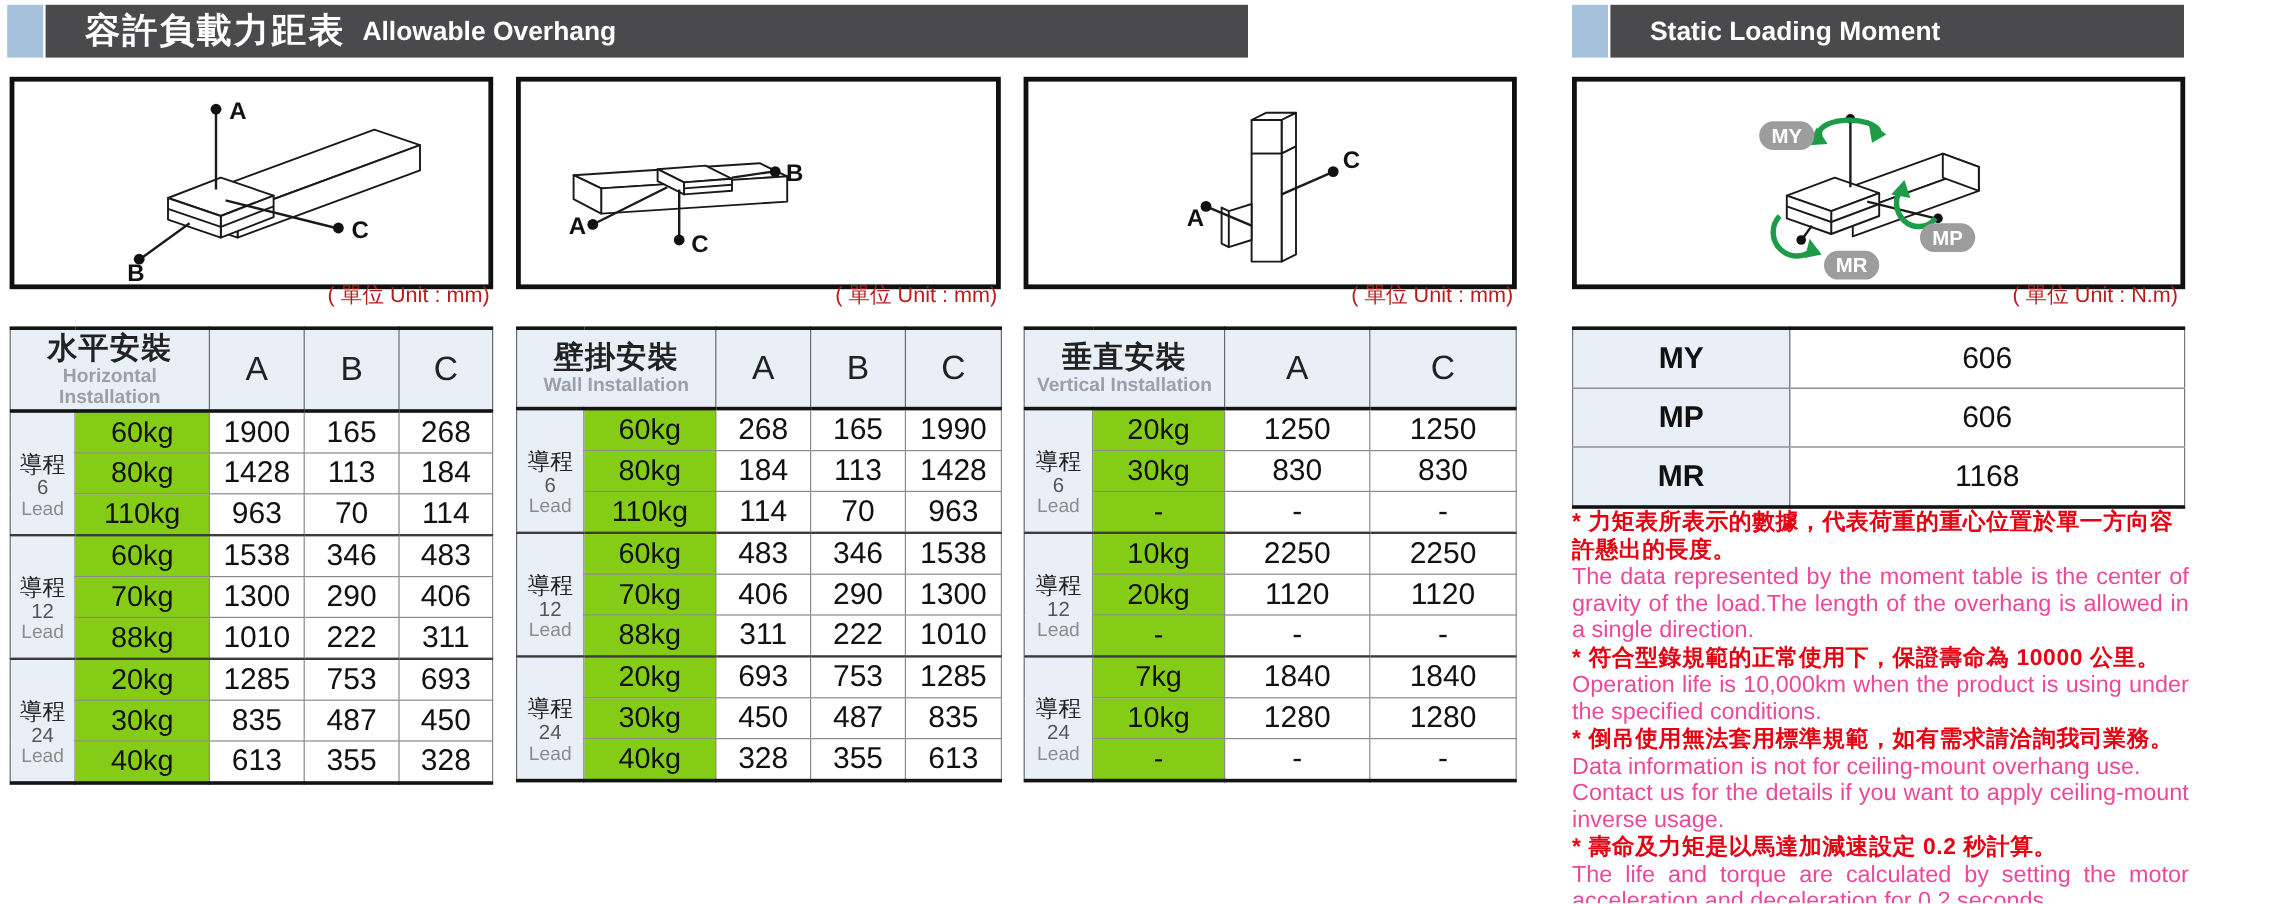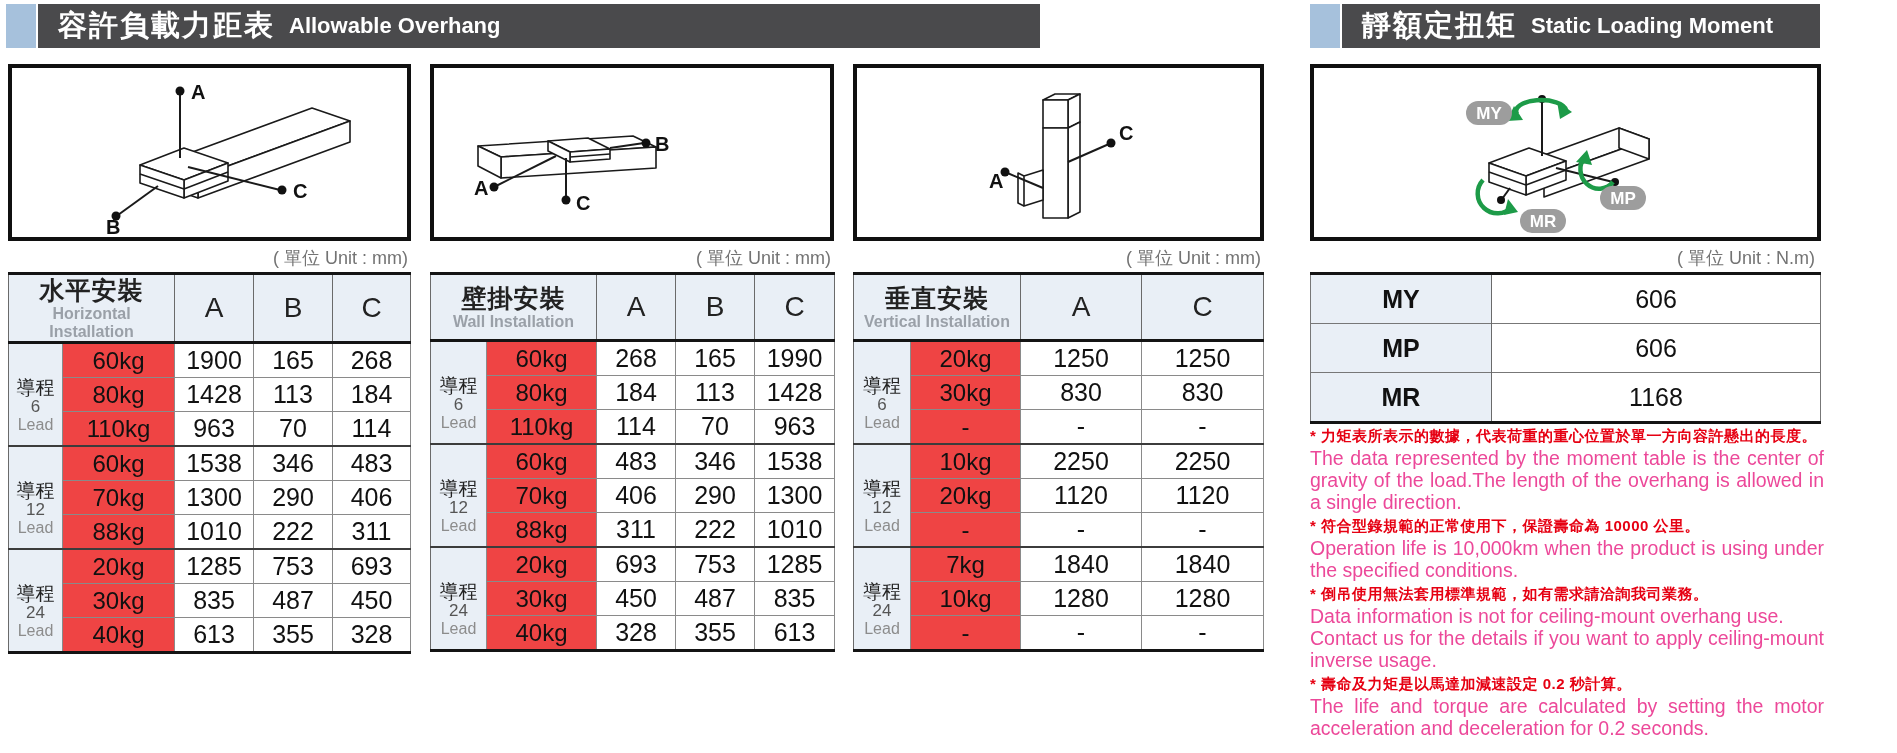--- a/index.html
+++ b/index.html
@@ -2,77 +2,76 @@
 <html><head>
 <meta charset="utf-8">
 <style>
   html,body{margin:0;padding:0;background:#fff;}
   .page{position:relative;width:1897px;height:753px;background:#fff;overflow:hidden;
         font-family:"Liberation Sans","DejaVu Sans",sans-serif;color:#1a1a1a;}
 
   
   .hdr-square{position:absolute;top:4px;width:30px;height:44px;background:#a6c1dc;}
   .hdr-bar{position:absolute;top:4px;height:44px;background:#4a4a4c;color:#fff;
-           display:flex;align-items:center;gap:14px;padding-left:20px;box-sizing:border-box;}
+           display:flex;align-items:center;gap:14px;padding-left:33px;box-sizing:border-box;}
   .hdr-zh{font-size:29px;font-weight:700;letter-spacing:2px;white-space:nowrap;}
   .hdr-en{font-size:22px;font-weight:700;white-space:nowrap;}
 
   
   .dbox{position:absolute;top:64px;height:177px;border:4px solid #101010;background:#fff;box-sizing:border-box;}
   .dsvg{width:100%;height:100%;display:block;}
 
   
-  .unit{position:absolute;top:246px;font-size:18px;color:#737373;text-align:right;white-space:nowrap;}
+  .unit{position:absolute;top:234px;font-size:18px;color:#b91c1c;text-align:right;white-space:nowrap;}
 
   
   .otable{position:absolute;top:272px;border-collapse:collapse;table-layout:fixed;
           border-top:3px solid #141414;border-bottom:3px solid #141414;
           border-left:1px solid #6a6a6a;border-right:1px solid #6a6a6a;}
   .otable th,.otable td{text-align:center;vertical-align:middle;padding:0;}
   .otable thead th{background:#e9eff6;border-bottom:3px solid #141414;border-left:1px solid #6a6a6a;height:64px;}
   .otable thead th:first-child{border-left:none;}
   .hcol{font-size:28px;font-weight:400;color:#222;}
   .lab-zh{font-size:25px;color:#222;line-height:30px;letter-spacing:1px;}
   .lab-en{font-size:16px;color:#9aa0a8;line-height:18px;}
   .otable td{border:1px solid #8a8a8a;height:33px;}
   .otable td.lead{background:#e9eff6;border-left:none;}
-  .otable td.load{background:#ef4444;font-size:24px;color:#111;}
+  .otable td.load{background:#84cc16;font-size:24px;color:#111;}
   .otable td.val{background:#fff;font-size:25px;color:#111;}
   .otable tr.grp td{border-top:2px solid #3c3c3c;}
   .lead-zh{font-size:19px;color:#222;line-height:21px;margin-top:20px;}
   .lead-num{font-size:17px;color:#555;line-height:18px;}
   .lead-en{font-size:16px;color:#8c8c8c;line-height:17px;}
 
   
   .mtable{position:absolute;left:1310px;top:272px;width:511px;border-collapse:collapse;table-layout:fixed;
           border-top:3px solid #141414;border-bottom:3px solid #141414;
           border-left:1px solid #777;border-right:1px solid #777;}
   .mtable td{height:46px;border-top:1px solid #777;text-align:center;vertical-align:middle;}
   .mlab{width:178px;background:#e9eff6;font-weight:700;font-size:25px;color:#111;border-right:1px solid #6a6a6a;}
   .mval{font-size:25px;color:#111;background:#fff;}
 
   
   .notes{position:absolute;left:1310px;top:423px;width:514px;}
-  .note-zh{font-size:15px;line-height:23px;color:#e60012;font-weight:700;margin:1px 0 0 0;letter-spacing:.5px;}
+  .note-zh{font-size:19px;line-height:23px;color:#e60012;font-weight:700;margin:1px 0 0 0;letter-spacing:.5px;}
   .note-en{font-size:19.5px;line-height:22px;color:#ec4899;text-align:justify;margin:0;}
 </style>
 </head>
 <body>
 
 <div class="page">
 
   <div class="hdr-square" style="left:6px;"></div>
   <div class="hdr-bar" style="left:38px;width:1002px;">
     <span class="hdr-zh">容許負載力距表</span>
     <span class="hdr-en">Allowable Overhang</span>
   </div>
 
   <div class="hdr-square" style="left:1310px;"></div>
   <div class="hdr-bar" style="left:1342px;width:478px;">
-    <span class="hdr-zh">靜額定扭矩</span>
     <span class="hdr-en">Static Loading Moment</span>
   </div>
 
   <div class="dbox" style="left:8px;width:403px;">
     <svg class="dsvg" viewBox="0 0 395 169">
       <g stroke="#1a1a1a" stroke-width="1.6" fill="#fff" stroke-linejoin="round">
         <path d="M148,96 L300,40 L338,53 L186,109 Z"></path>
         <path d="M186,109 L338,53 L338,74 L186,130 Z"></path>
         <path d="M148,96 L186,109 L186,130 L148,117 Z"></path>
         <path d="M128,97 L172,80 L216,95 L172,112 Z"></path>

